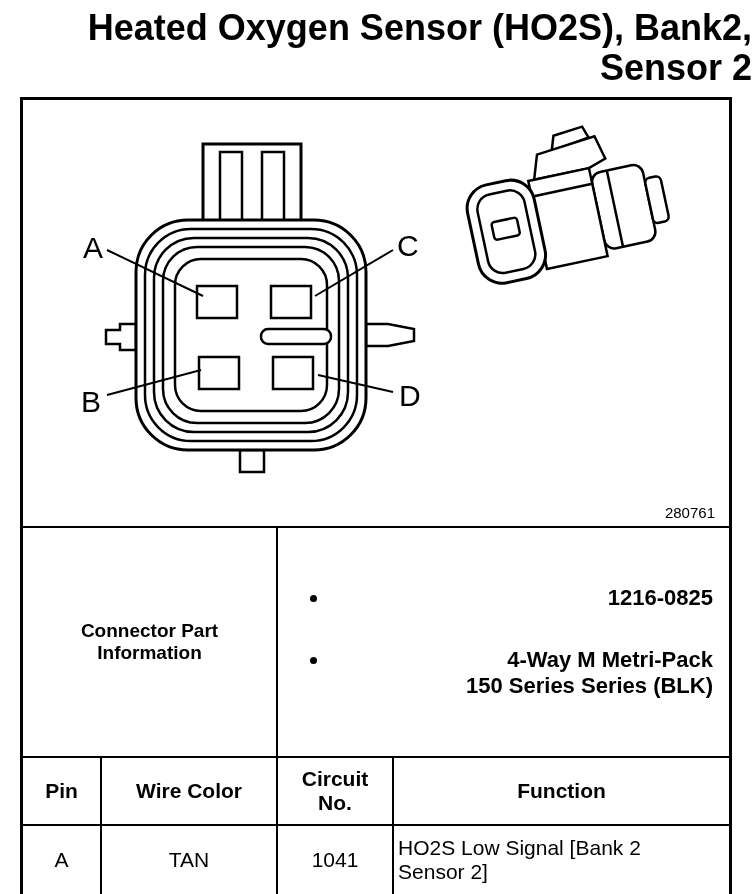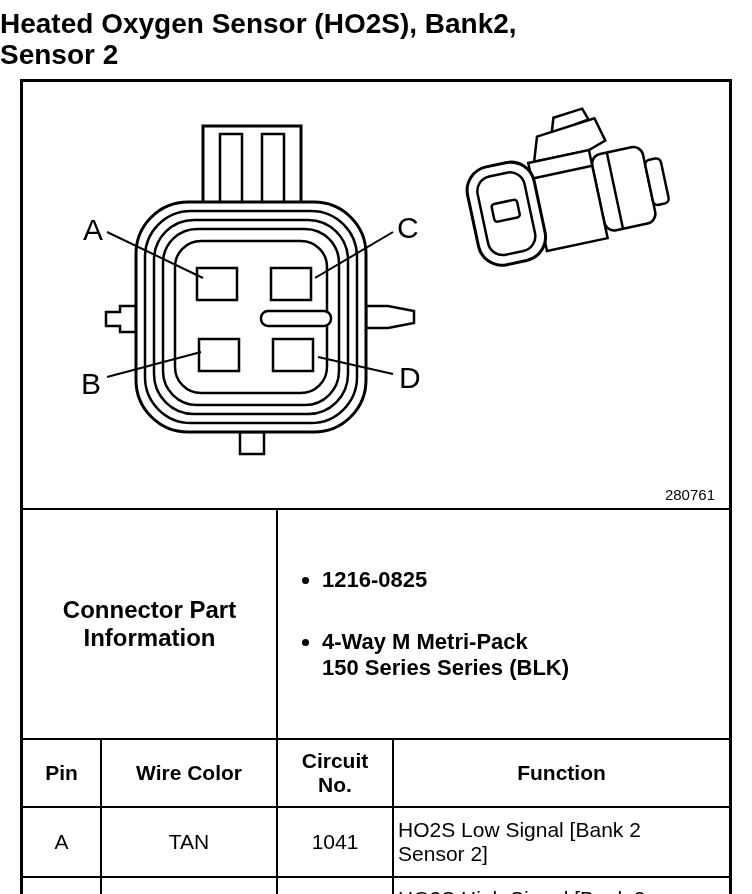--- a/index.html
+++ b/index.html
@@ -4,23 +4,23 @@
 <style>
   html,body { margin:0; padding:0; }
   body {
     width:752px; height:894px;
     background:#ffffff; color:#000;
     font-family:"Liberation Sans", sans-serif;
     overflow:hidden;
   }
   .title {
     padding-top:8px;
-    text-align:left;
+    text-align:right;
     font-weight:bold;
-    font-size:28px;
+    font-size:36px;
     line-height:1.12;
     white-space:pre-line;
   }
   .sheet {
     width:706px;
     margin:8px auto 0 auto;
     border:3px solid #000;
   }
   .diagram-box { height:426px; position:relative; background:#fff; }
   .diagram-box svg { display:block; }
@@ -46,31 +46,31 @@
   col.c-circ { width:116px; }
   col.c-func { width:336px; }
 
   .r-partinfo td { height:92px; }
   .r-head td     { height:62px; font-weight:bold; }
   .r-a td { height:64px; }
   .r-b td { height:62px; }
 
   .pi-left {
     font-weight:bold;
-    font-size:24px;
+    font-size:19px;
     padding:0 14px;
   }
   .pi-right { text-align:left; }
   .pi-right ul {
     margin:0;
     padding-left:36px;
     font-weight:bold;
     font-size:22px;
   }
-  .pi-right li { margin:5px 4px; white-space:pre-line; }
+  .pi-right li { margin:5px 12px; white-space:pre-line;text-align:right; }
 
   td.func {
     text-align:left;
   }
 
   
   .s2 { fill:none; stroke:#000; stroke-width:2.5; }
   .s3 { fill:none; stroke:#000; stroke-width:3; }
   .wf { fill:#fff; }
   .lead { stroke:#000; stroke-width:2; }

